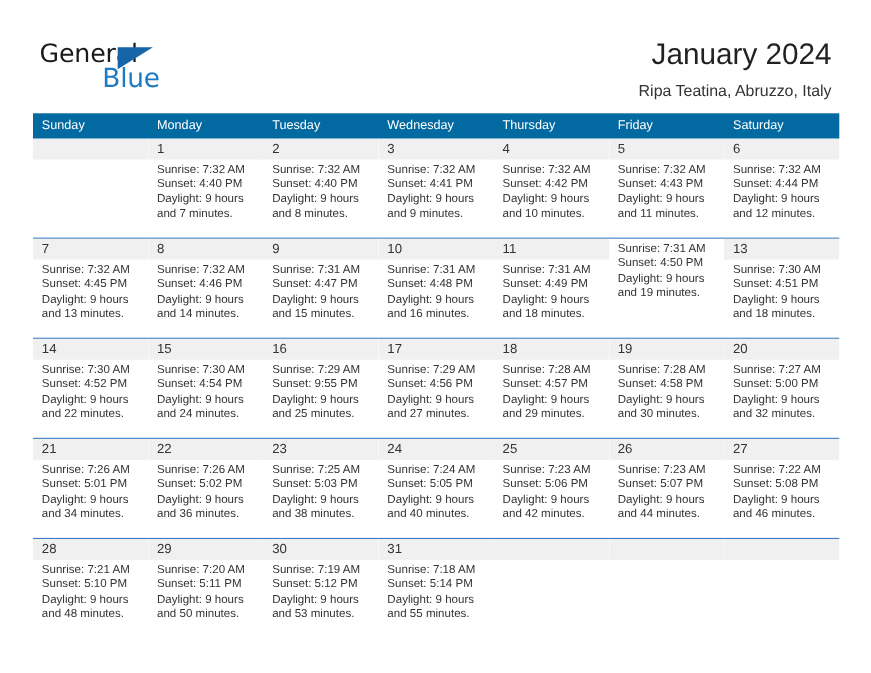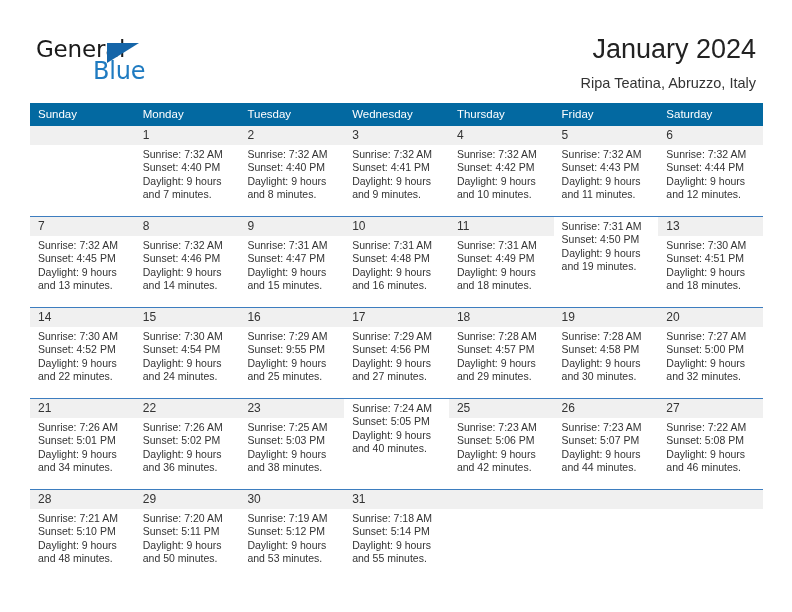--- a/index.html
+++ b/index.html
@@ -394,20 +394,21 @@
       <div class="day-cell">
         <span class="day-num">23</span>
         <div class="day-info">
           <div>Sunrise: 7:25 AM</div>
           <div>Sunset: 5:03 PM</div>
           <div>Daylight: 9 hours</div>
           <div>and 38 minutes.</div>
         </div>
       </div>
       <div class="day-cell">
+        <span class="day-num">24</span>
         <div class="day-info">
           <div>Sunrise: 7:24 AM</div>
           <div>Sunset: 5:05 PM</div>
           <div>Daylight: 9 hours</div>
           <div>and 40 minutes.</div>
         </div>
       </div>
       <div class="day-cell">
         <span class="day-num">25</span>
         <div class="day-info">

